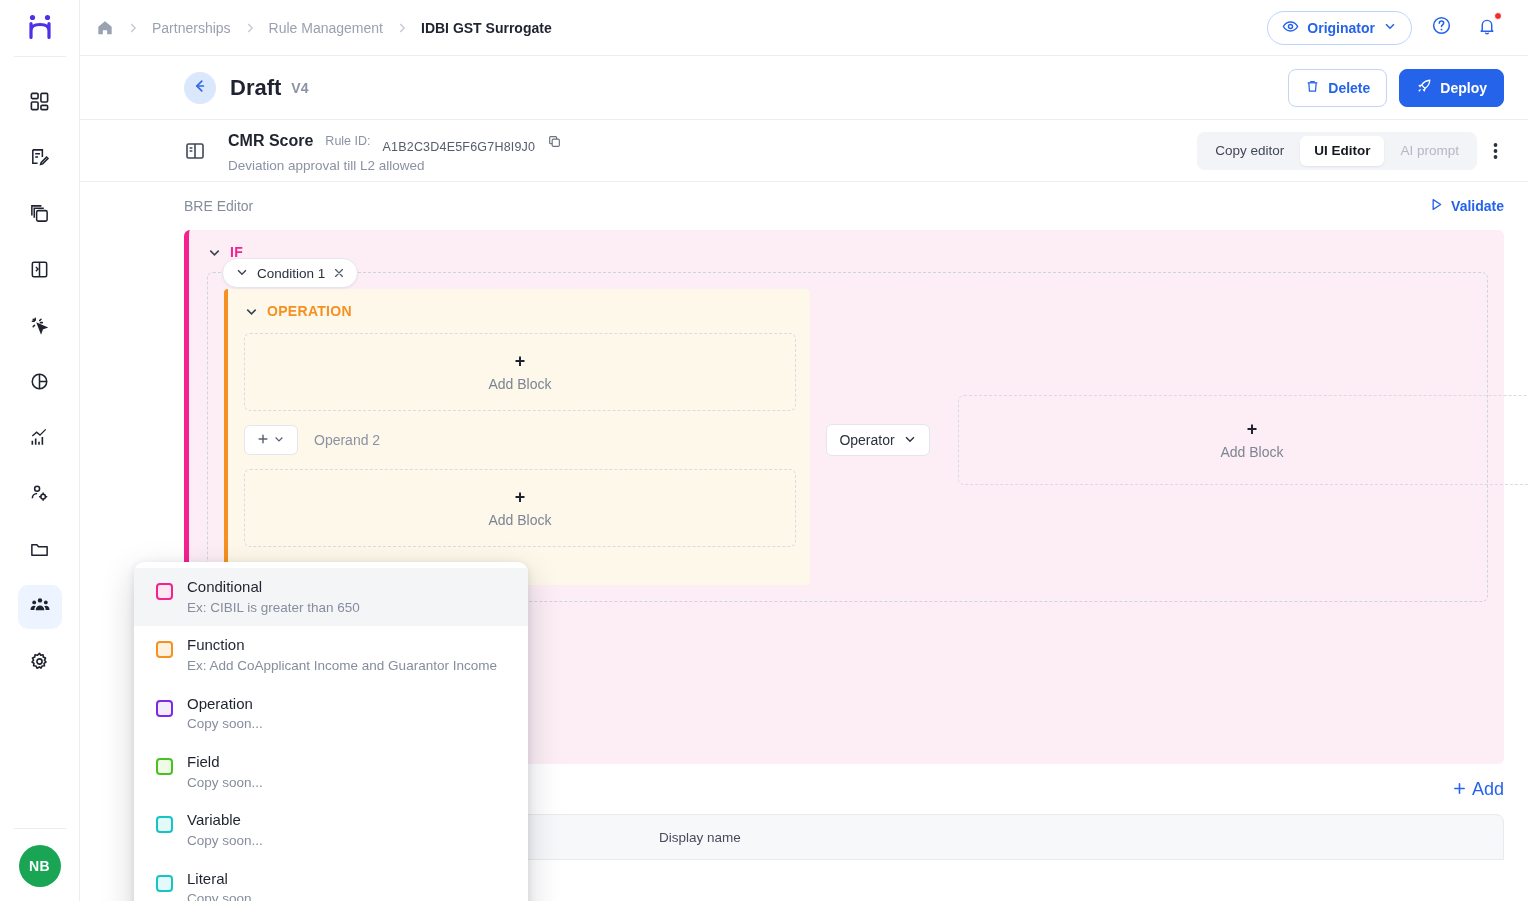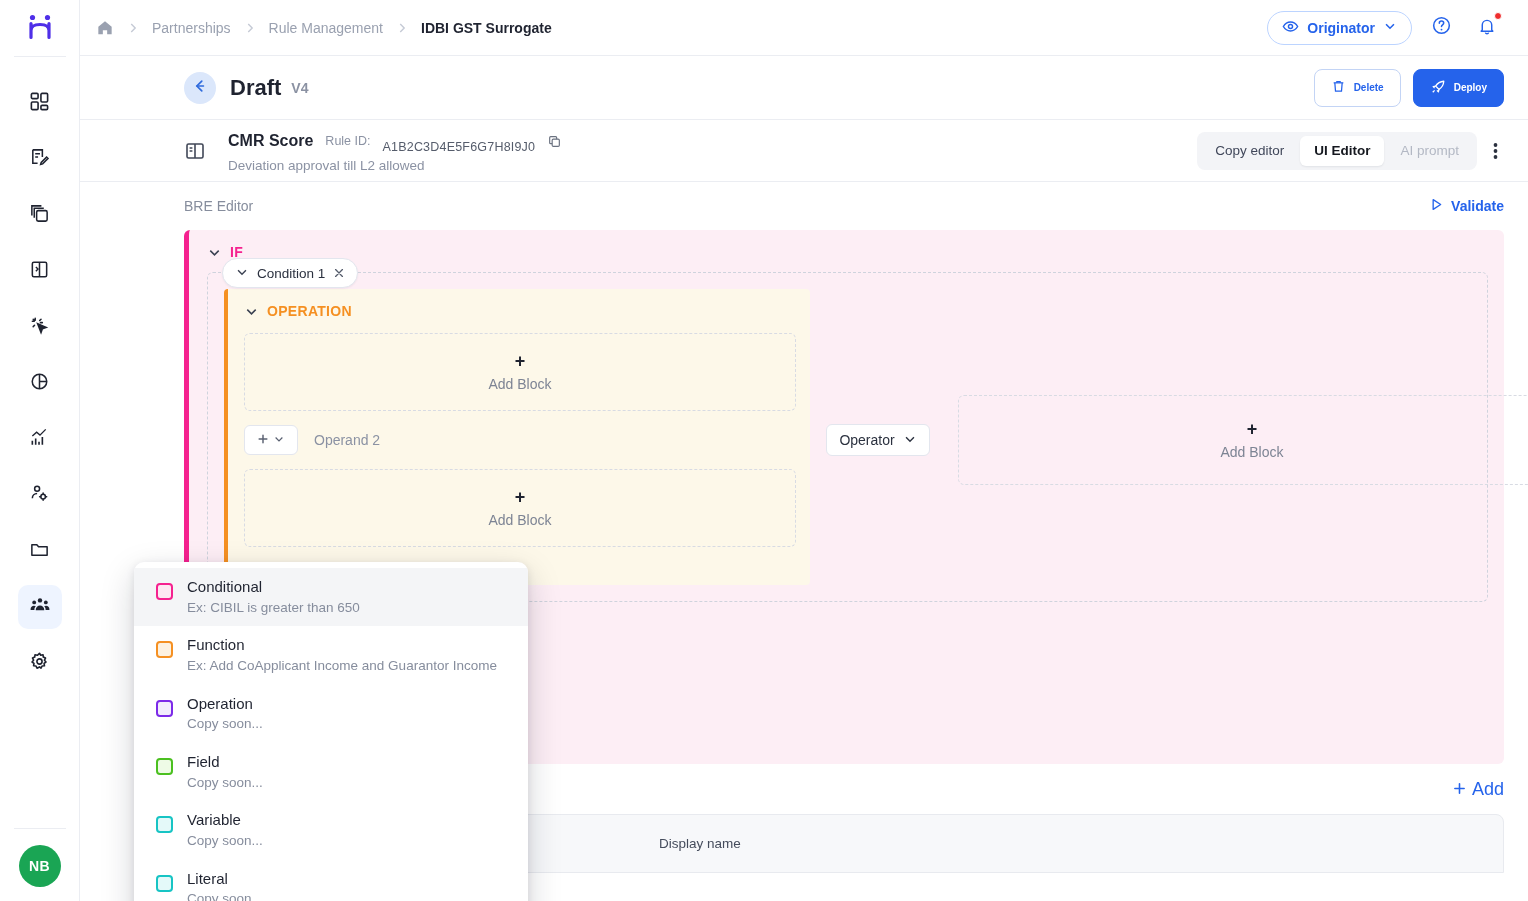--- a/index.html
+++ b/index.html
@@ -84,21 +84,21 @@
   .back-btn {
     position:absolute; left: 104px; top:16px;
     width: 32px; height:32px; border-radius:50%;
     background:#dbe7fb; color:#2f6bdd;
     display:flex;align-items:center;justify-content:center; cursor:pointer;
   }
   .draft-title { font-size: 22px; font-weight: 700; margin-left: 54px; }
   .draft-ver { font-size: 14px; color:#8b92a3; font-weight:700; margin-left: 10px; }
   .draftbar-right { margin-left:auto; display:flex; gap: 12px; align-items:center;}
   .btn {
-    height: 38px; border-radius: 8px; font-size: 10px; font-weight:700;
+    height: 38px; border-radius: 8px; font-size: 14px; font-weight:700;
     display:flex;align-items:center;gap:8px; padding: 0 16px; cursor:pointer;
   }
   .btn-outline { border:1px solid #c3d4f5; color:#2563eb; background:#fff; }
   .btn-primary { background:#2563eb; color:#fff; border:1px solid #2563eb; }
 
   
   .rulebar {
     flex: 0 0 62px;
     border-bottom: 1px solid #ebedf2;
     display:flex; align-items:center; padding: 0 24px 0 104px;
@@ -203,21 +203,21 @@
     margin-top: 8px; width: 80px; height: 40px;
     border:1px solid #efd7e4; border-radius: 8px; background:#fdf4f8;
   }
 
   
   .data-head { display:flex; align-items:center; height: 50px; }
   .data-title { font-size: 14px; color:#868d9d; }
   .data-add { margin-left:auto; display:flex;align-items:center;gap:6px; color:#2563eb; font-size:18px; cursor:pointer;}
   .data-table {
     border:1px solid #e8eaef; border-top-left-radius: 8px; border-top-right-radius: 8px;
-    height: 59px; background:#f7f8fa; display:flex; align-items:center;
+    height: 46px; background:#f7f8fa; display:flex; align-items:center;
     padding: 0 24px; font-size: 13.5px; color:#454c5c;
   }
   .col-param { width: 450px; }
 
   
   .menu {
     position:absolute;
     left: 134px; top: 562px;
     width: 394px;
     background:#fff;

